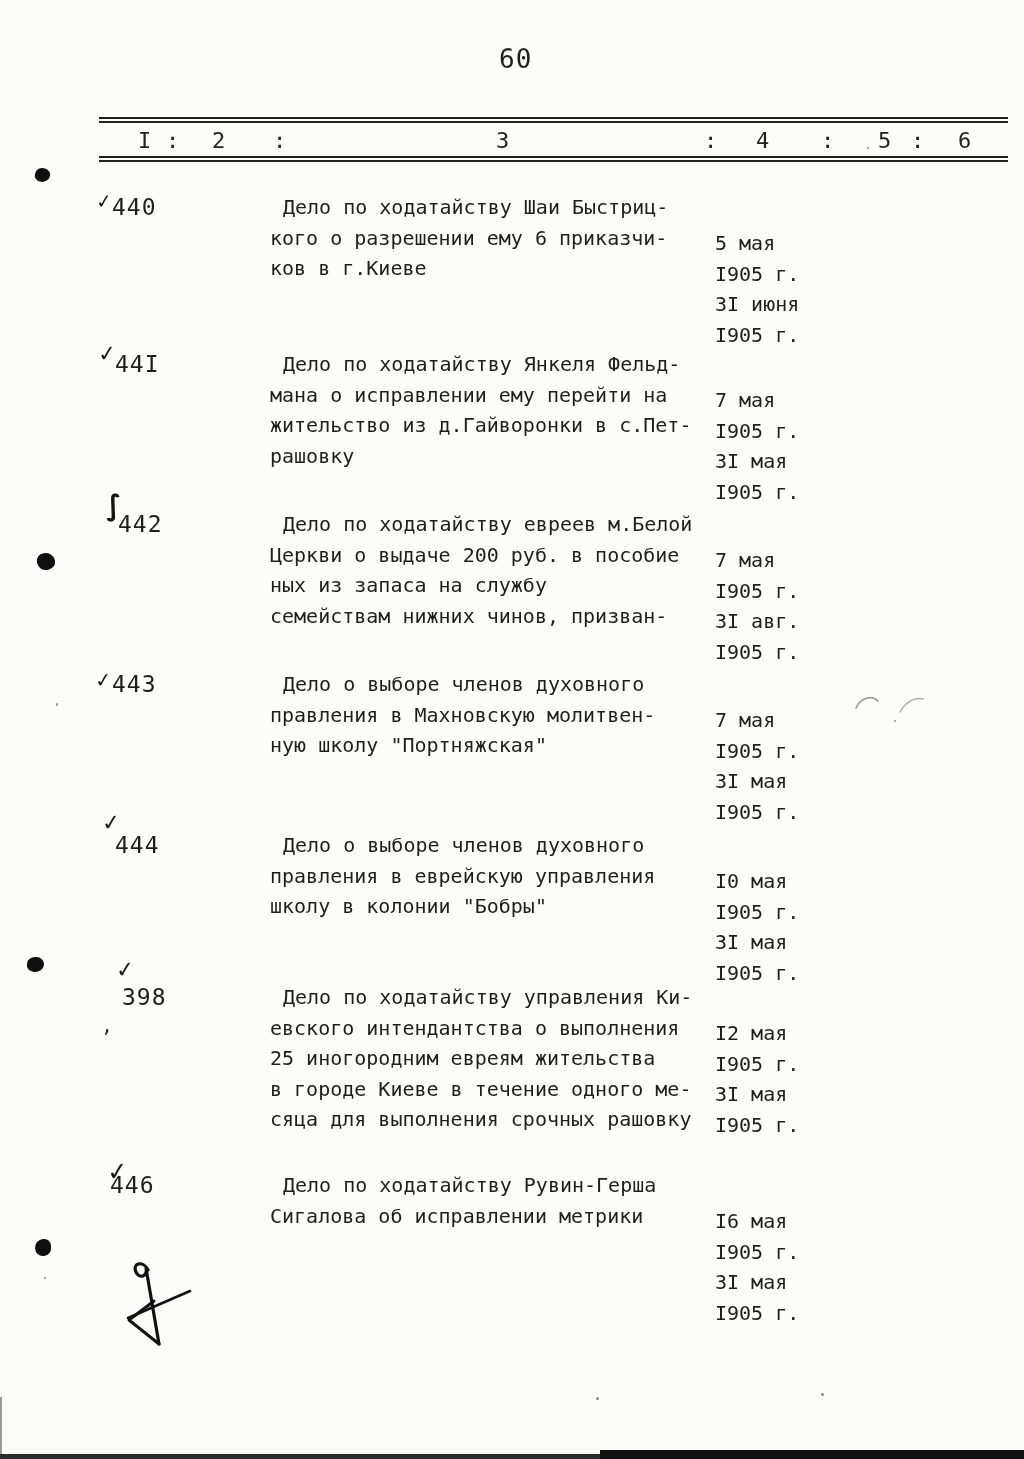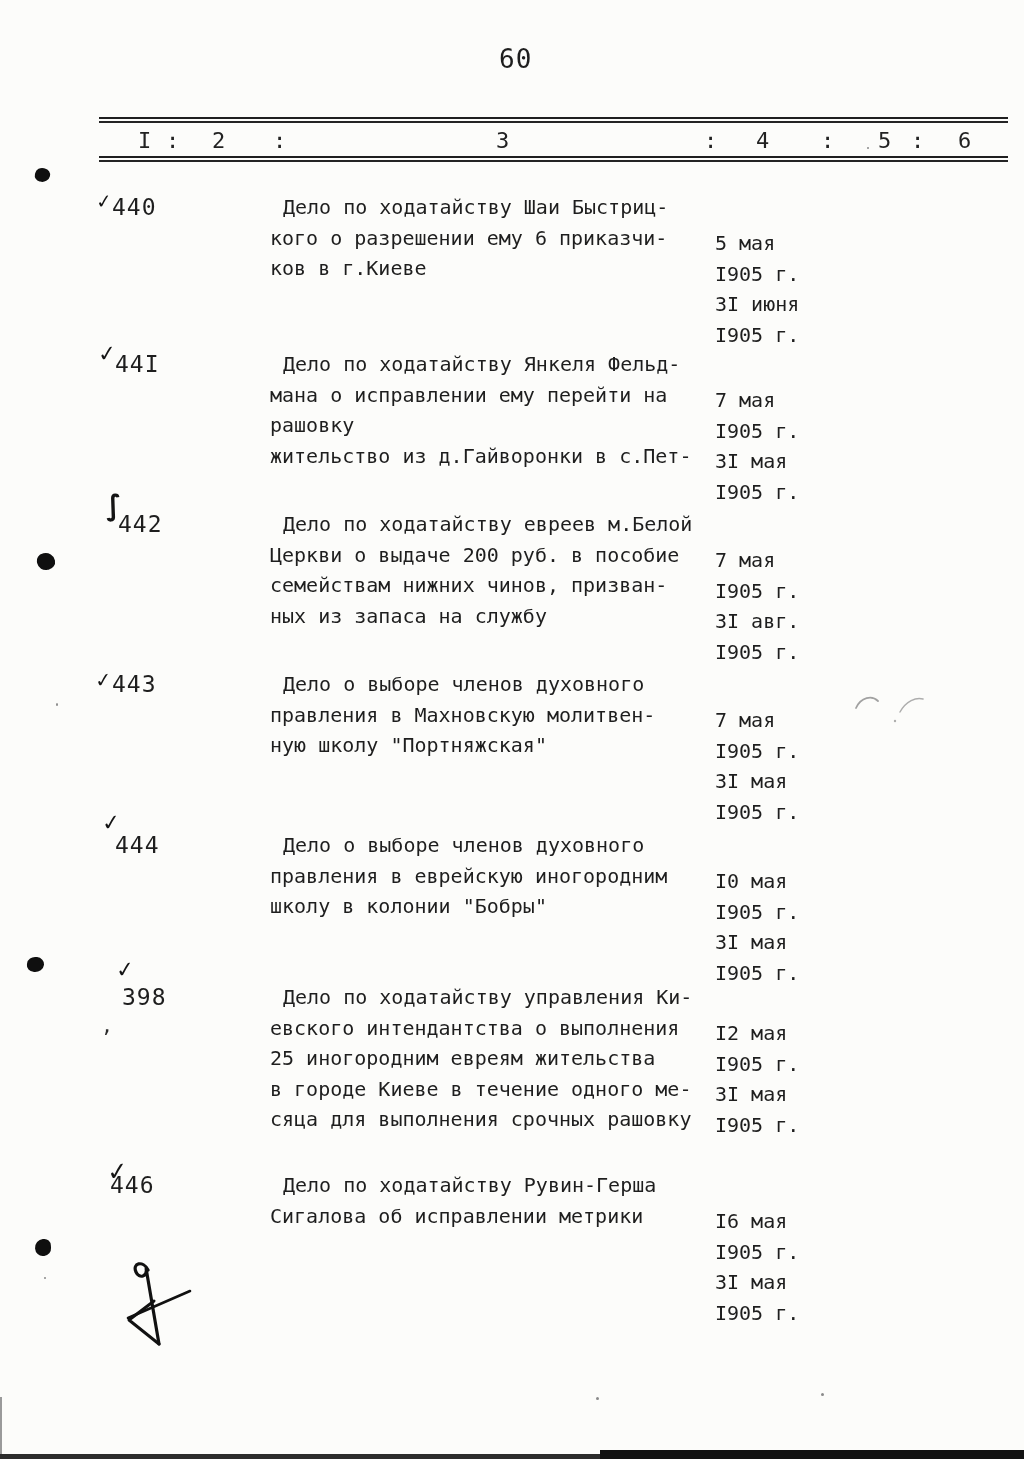--- a/index.html
+++ b/index.html
@@ -83,36 +83,36 @@
   <div class="rule rule-bottom"></div>
 
   <div id="entries">
       <div class="entry" style="top: 192px;">
         <div class="num-wrap" style="left: 112px;"><span class="mark" style="left: -16px; top: -6px; font-size: 19px;">✓</span><span class="num">440</span></div>
         <div class="desc"><div class="line">Дело по ходатайству Шаи Быстриц-</div><div class="line">кого о разрешении ему 6 приказчи-</div><div class="line">ков в г.Киеве</div></div>
         <div class="dates"><div class="line">5 мая</div><div class="line">I905 г.</div><div class="line">3I июня</div><div class="line">I905 г.</div></div>
       </div>
       <div class="entry" style="top: 349px;">
         <div class="num-wrap" style="left: 115px;"><span class="mark" style="left: -17px; top: -10px; font-size: 22px;">✓</span><span class="num">44I</span></div>
-        <div class="desc"><div class="line">Дело по ходатайству Янкеля Фельд-</div><div class="line">мана о исправлении ему перейти на</div><div class="line">рашовку</div><div class="line">жительство из д.Гайворонки в с.Пет-</div></div>
+        <div class="desc"><div class="line">Дело по ходатайству Янкеля Фельд-</div><div class="line">мана о исправлении ему перейти на</div><div class="line">жительство из д.Гайворонки в с.Пет-</div><div class="line">рашовку</div></div>
         <div class="dates"><div class="line">7 мая</div><div class="line">I905 г.</div><div class="line">3I мая</div><div class="line">I905 г.</div></div>
       </div>
       <div class="entry" style="top: 509px;">
         <div class="num-wrap" style="left: 118px;"><span class="mark" style="left: -13px; top: -18px; font-size: 28px;">∫</span><span class="num">442</span></div>
-        <div class="desc"><div class="line">Дело по ходатайству евреев м.Белой</div><div class="line">Церкви о выдаче 200 руб. в пособие</div><div class="line">семействам нижних чинов, призван-</div><div class="line">ных из запаса на службу</div></div>
+        <div class="desc"><div class="line">Дело по ходатайству евреев м.Белой</div><div class="line">Церкви о выдаче 200 руб. в пособие</div><div class="line">ных из запаса на службу</div><div class="line">семействам нижних чинов, призван-</div></div>
         <div class="dates"><div class="line">7 мая</div><div class="line">I905 г.</div><div class="line">3I авг.</div><div class="line">I905 г.</div></div>
       </div>
       <div class="entry" style="top: 669px;">
         <div class="num-wrap" style="left: 112px;"><span class="mark" style="left: -17px; top: -4px; font-size: 20px;">✓</span><span class="num">443</span></div>
         <div class="desc"><div class="line">Дело о выборе членов духовного</div><div class="line">правления в Махновскую молитвен-</div><div class="line">ную школу "Портняжская"</div></div>
         <div class="dates"><div class="line">7 мая</div><div class="line">I905 г.</div><div class="line">3I мая</div><div class="line">I905 г.</div></div>
       </div>
       <div class="entry" style="top: 830px;">
         <div class="num-wrap" style="left: 115px;"><span class="mark" style="left: -13px; top: -22px; font-size: 22px;">✓</span><span class="num">444</span></div>
-        <div class="desc"><div class="line">Дело о выборе членов духовного</div><div class="line">правления в еврейскую иногородним</div><div class="line">школу в колонии "Бобры"</div></div>
+        <div class="desc"><div class="line">Дело о выборе членов духовного</div><div class="line">правления в еврейскую управления</div><div class="line">школу в колонии "Бобры"</div></div>
         <div class="dates"><div class="line">I0 мая</div><div class="line">I905 г.</div><div class="line">3I мая</div><div class="line">I905 г.</div></div>
       </div>
       <div class="entry" style="top: 982px;">
         <div class="num-wrap" style="left: 122px;"><span class="mark" style="left: -6px; top: -27px; font-size: 22px;">✓</span><span class="num">398</span><span class="submark">,</span></div>
         <div class="desc"><div class="line">Дело по ходатайству управления Ки-</div><div class="line">евского интендантства о выполнения</div><div class="line">25 иногородним евреям жительства</div><div class="line">в городе Киеве в течение одного ме-</div><div class="line">сяца для выполнения срочных рашовку</div></div>
         <div class="dates"><div class="line">I2 мая</div><div class="line">I905 г.</div><div class="line">3I мая</div><div class="line">I905 г.</div></div>
       </div>
       <div class="entry" style="top: 1170px;">
         <div class="num-wrap" style="left: 110px;"><span class="mark" style="left: -3px; top: -13px; font-size: 25px;">✓</span><span class="num">446</span></div>
         <div class="desc"><div class="line">Дело по ходатайству Рувин-Герша</div><div class="line">Сигалова об исправлении метрики</div></div>

